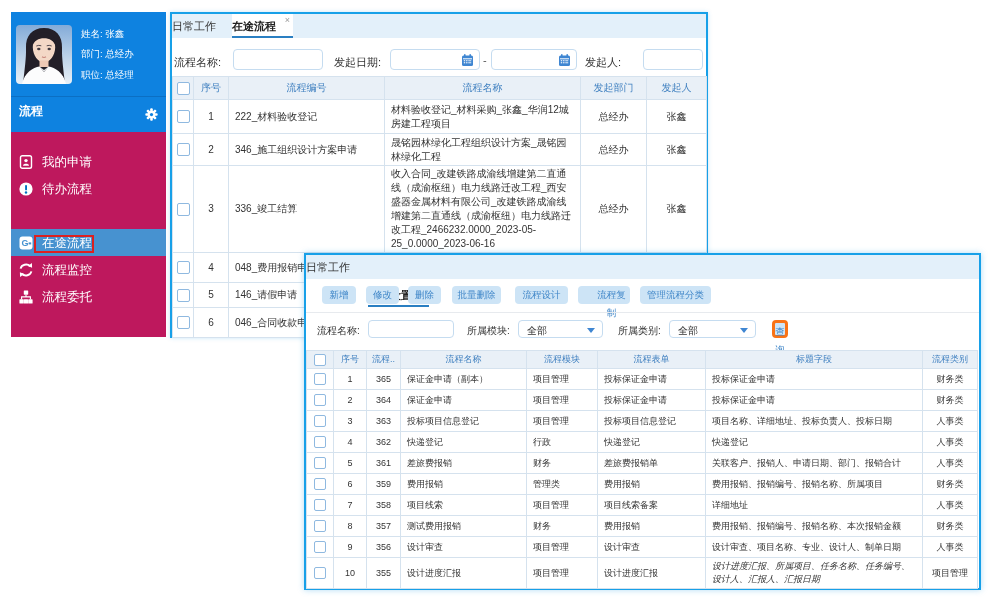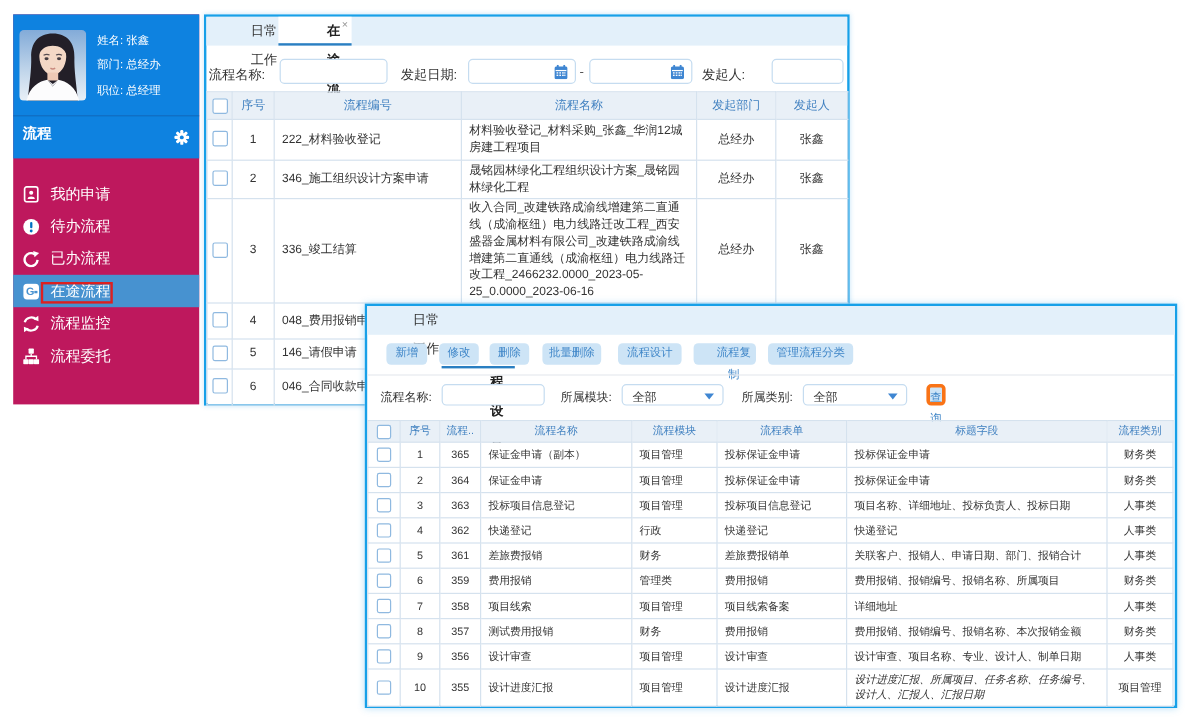--- a/index.html
+++ b/index.html
@@ -17,21 +17,21 @@
 .mitem .ic { position:absolute; left:8px; top:50%; transform:translateY(-50%); width:14px; height:14px; }
 .mitem .tx { position:absolute; left:31px; top:50%; transform:translateY(-50%); white-space:nowrap; }
 .msel { background:#4792d0; }
 #redbox { position:absolute; left:23px; top:6px; width:60px; height:18px; border:2px solid #dc2020; }
 
 
 .panel { position:absolute; background:#fff; border:2px solid #17a0e8; }
 #p1 { left:170px; top:12px; width:538px; height:326px; box-shadow:0 0 4px rgba(30,155,226,.25); }
 #p2 { left:304px; top:253px; width:677px; height:337px; box-shadow:0 0 6px rgba(30,155,226,.35); }
 .tabbar { position:absolute; left:0; top:0; right:0; height:24px; background:#e3f0fa; }
-.tab { position:absolute; top:0; height:24px; line-height:24px; font-size:11px; color:#333; text-align:center;padding-left:36px; }
+.tab { position:absolute; top:0; height:24px; line-height:24px; font-size:11px; color:#333; text-align:left; }
 .tab.on { background:#fff; font-weight:bold; color:#222; border-bottom:2px solid #2a7fc2; }
 .tab .x { position:absolute; top:2px; right:3px; font-size:9px; color:#999; font-weight:normal; line-height:9px; }
 
 
 .flabel { position:absolute; font-size:11px; color:#333; white-space:nowrap; }
 .flabel2 { position:absolute; font-size:10px; color:#333; white-space:nowrap; }
 .finput { position:absolute; background:#fff; border:1px solid #c5dcf0; border-radius:4px; }
 .cal { position:absolute; top:4px; }
 .ddl { position:absolute; background:#fff; border:1px solid #c5dcf0; border-radius:4px; font-size:10px; color:#333; }
 .ddl .v { position:absolute; left:8px; top:3px; }
@@ -106,27 +106,20 @@
     <span class="tx">我的申请</span>
     </div>
   <div class="mitem" style="top:163px;">
     <svg class="ic" viewBox="0 0 14 14">
         <circle cx="7" cy="7" r="6.6" fill="#fff"></circle>
         <rect x="6.1" y="2.9" width="1.9" height="5.4" rx=".9" fill="#0070c2"></rect>
         <circle cx="7" cy="10.5" r="1.2" fill="#0070c2"></circle>
       </svg>
     <span class="tx">待办流程</span>
     </div>
-  <div class="mitem" style="top:190px;">
-    <svg class="ic" viewBox="0 0 14 14">
-        <path d="M12.3 7.6 A5.4 5.4 0 1 1 9.8 2.8" fill="none" stroke="#fff" stroke-width="2"></path>
-        <path d="M8.6 0.2 L13.6 1.8 L9.8 5.4 Z" fill="#fff"></path>
-      </svg>
-    <span class="tx">已办流程</span>
-    </div>
   <div class="mitem msel" style="top:217px;height:27px;">
     <svg class="ic" viewBox="0 0 14 14">
         <rect x="0.5" y="0.5" width="13" height="13" rx="3" fill="#fff"></rect>
         <text x="2.6" y="10.2" font-size="9" font-weight="bold" fill="#4792d0" font-family="Liberation Sans">G</text>
         <rect x="9.6" y="6.4" width="2.6" height="2" fill="#4792d0"></rect>
       </svg>
     <span class="tx">在途流程</span>
     <div id="redbox"></div>
     </div>
   <div class="mitem" style="top:244px;">

